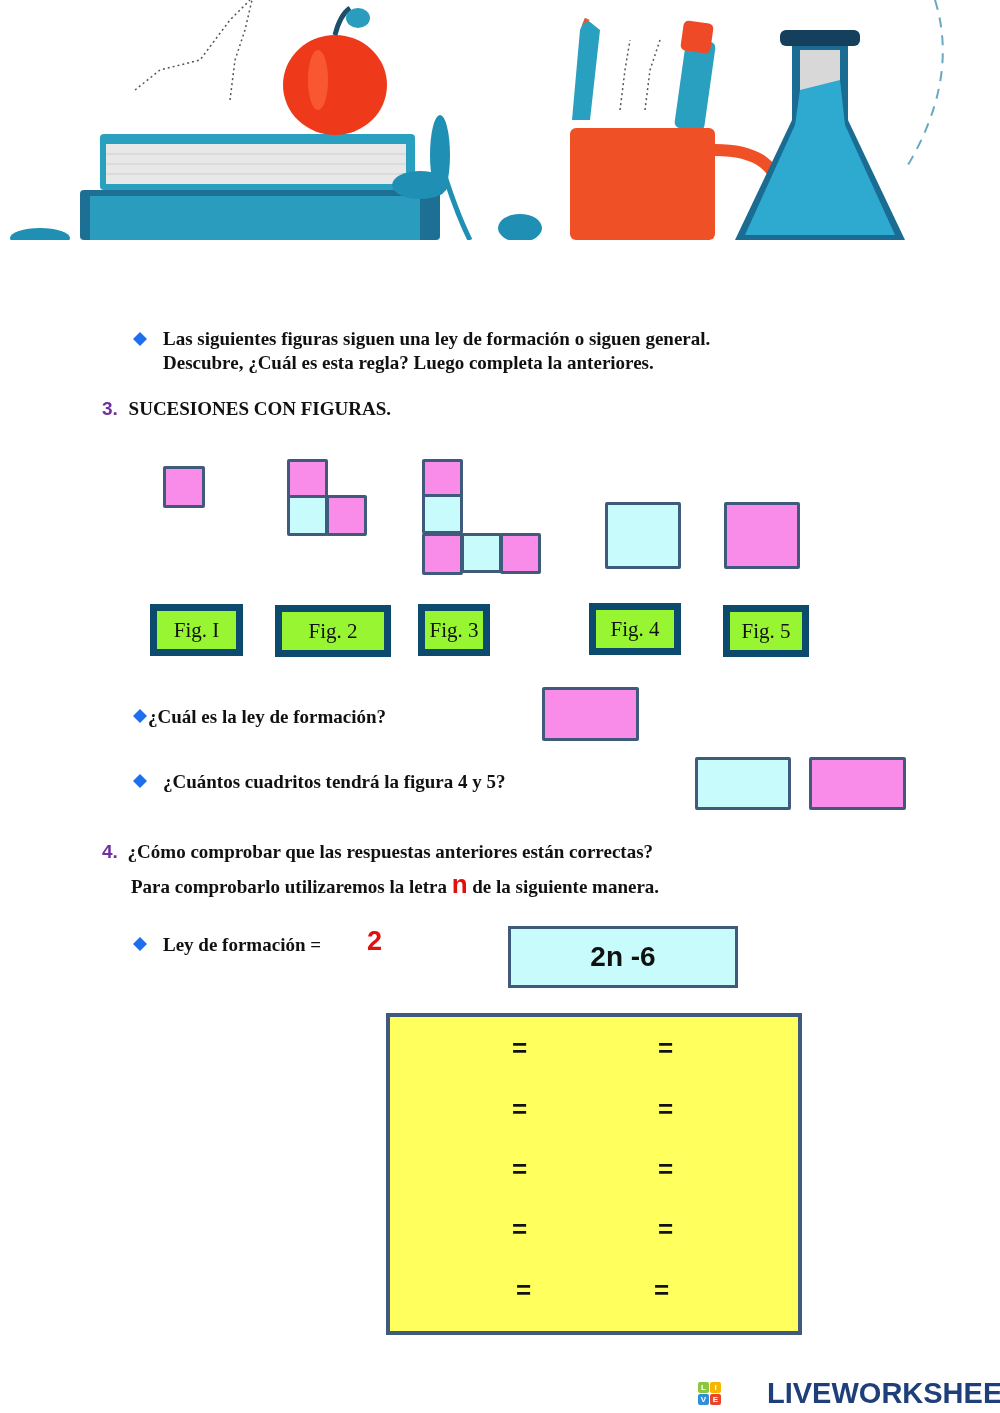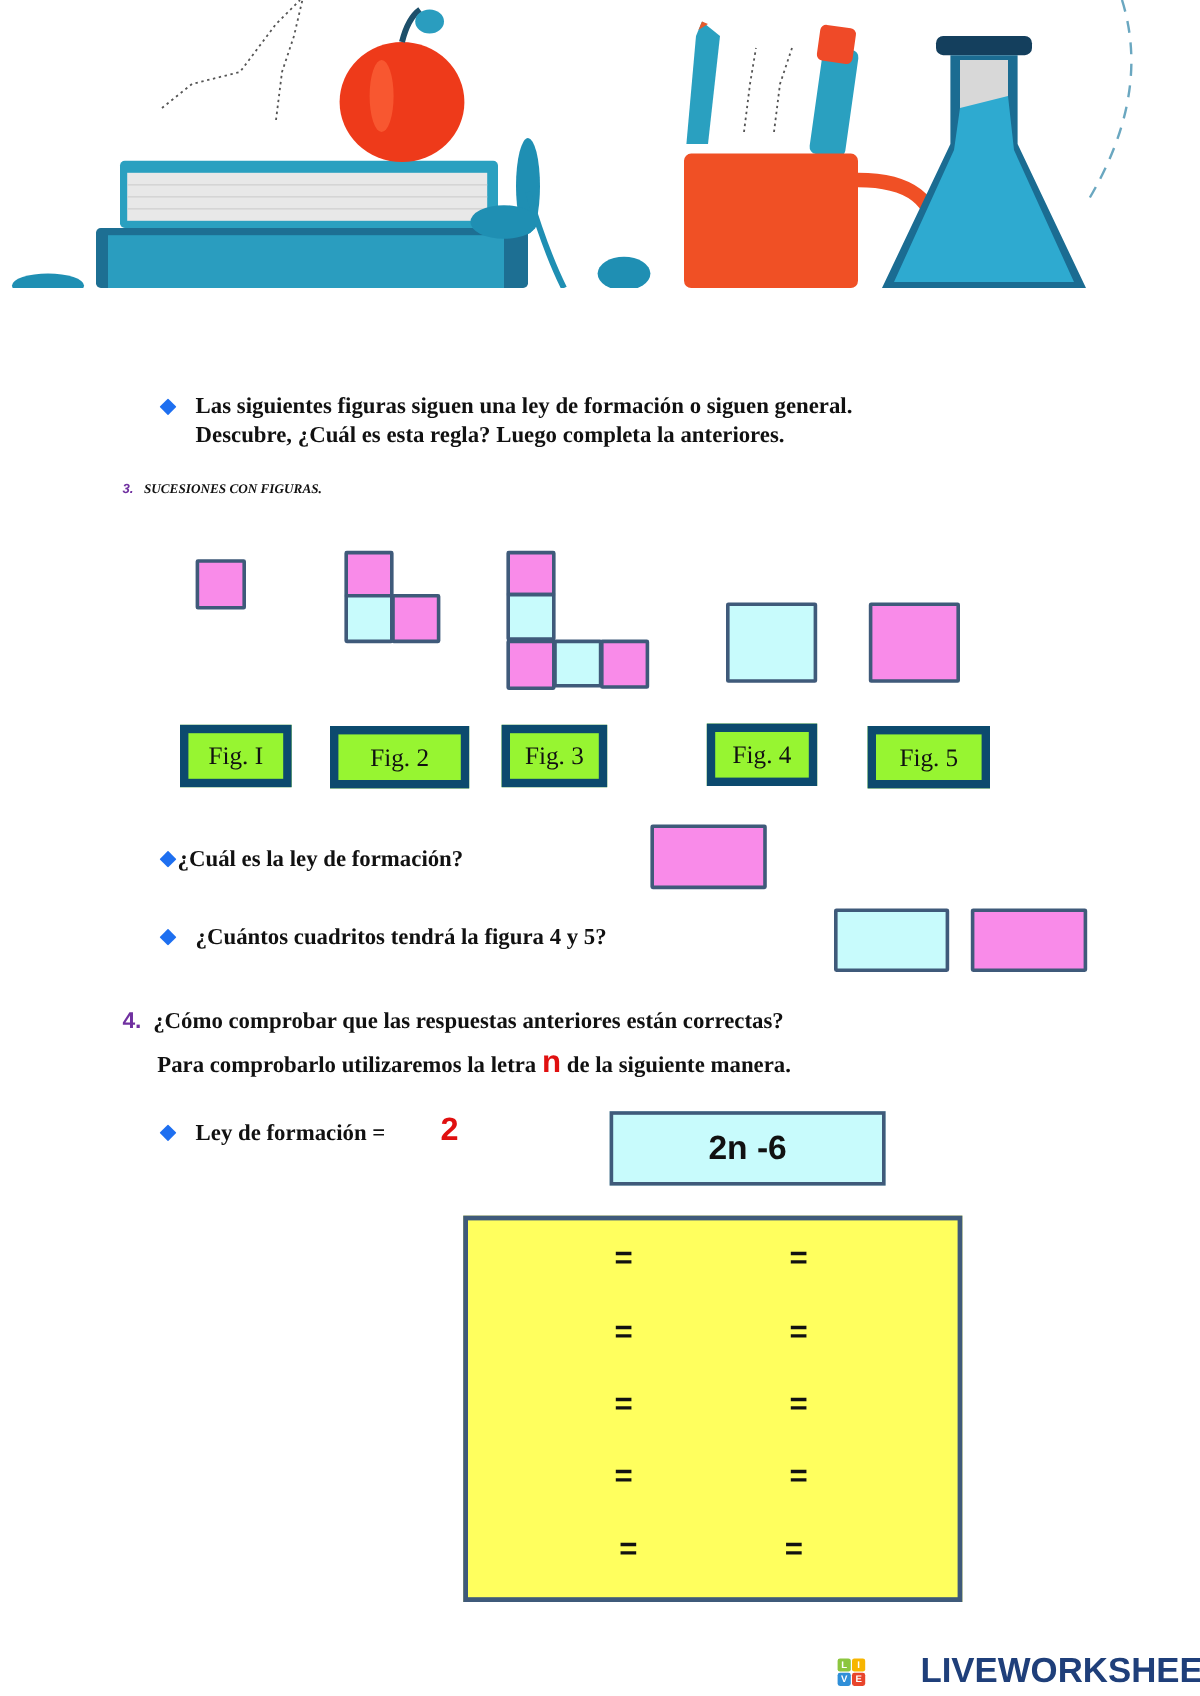--- a/index.html
+++ b/index.html
@@ -83,21 +83,21 @@
 </div>
 
 <div class="bullet" style="left:133px; top:332px;">
   <svg width="14" height="14" viewBox="0 0 14 14">
       <polygon points="7,0 14,7 7,14 0,7" fill="#1e6ff0"></polygon>
     </svg>
 </div>
 <div class="txt" style="left:163px; top:327px;">Las siguientes figuras siguen una ley de formación o siguen general.</div>
 <div class="txt" style="left:163px; top:351px;">Descubre, ¿Cuál es esta regla? Luego  completa la anteriores.</div>
 
-<div class="txt" style="left:102px; top:397px; font-size:11px;font-style:italic;">
+<div class="txt" style="left:102px; top:397px; font-size:19px;">
   <span class="num">3.</span>
   <span style="margin-left:6px;">SUCESIONES CON FIGURAS.</span>
 </div>
 
 <div class="sq pink" style="left:163px; top:466px; width:42px; height:42px;"></div>
 
 <div class="sq pink" style="left:287px; top:459px; width:41px; height:39px;"></div>
 <div class="sq cyan" style="left:287px; top:495px; width:41px; height:41px;"></div>
 <div class="sq pink" style="left:326px; top:495px; width:41px; height:41px;"></div>
 
@@ -105,23 +105,23 @@
 <div class="sq cyan" style="left:422px; top:494px; width:41px; height:40px;"></div>
 <div class="sq pink" style="left:422px; top:533px; width:41px; height:42px;"></div>
 <div class="sq cyan" style="left:461px; top:533px; width:41px; height:40px;"></div>
 <div class="sq pink" style="left:500px; top:533px; width:41px; height:41px;"></div>
 
 <div class="sq cyan" style="left:605px; top:502px; width:76px; height:67px;"></div>
 <div class="sq pink" style="left:724px; top:502px; width:76px; height:67px;"></div>
 
 <div class="fig-label" style="left:150px; top:604px; width:93px;">Fig. I</div>
 <div class="fig-label" style="left:275px; top:605px; width:116px;">Fig. 2</div>
-<div class="fig-label" style="left:418px; top:604px; width:88px;">Fig. 3</div>
+<div class="fig-label" style="left:418px; top:604px; width:72px;">Fig. 3</div>
 <div class="fig-label" style="left:589px; top:603px; width:92px;">Fig. 4</div>
-<div class="fig-label" style="left:723px; top:605px; width:102px;">Fig. 5</div>
+<div class="fig-label" style="left:723px; top:605px; width:86px;">Fig. 5</div>
 
 <div class="bullet" style="left:133px; top:709px;">
   <svg width="14" height="14" viewBox="0 0 14 14">
       <polygon points="7,0 14,7 7,14 0,7" fill="#1e6ff0"></polygon>
     </svg>
 </div>
 <div class="txt" style="left:148px; top:705px;">¿Cuál es la ley de formación?</div>
 <div class="sq pink" style="left:542px; top:687px; width:97px; height:54px;"></div>
 
 <div class="bullet" style="left:133px; top:774px;">

